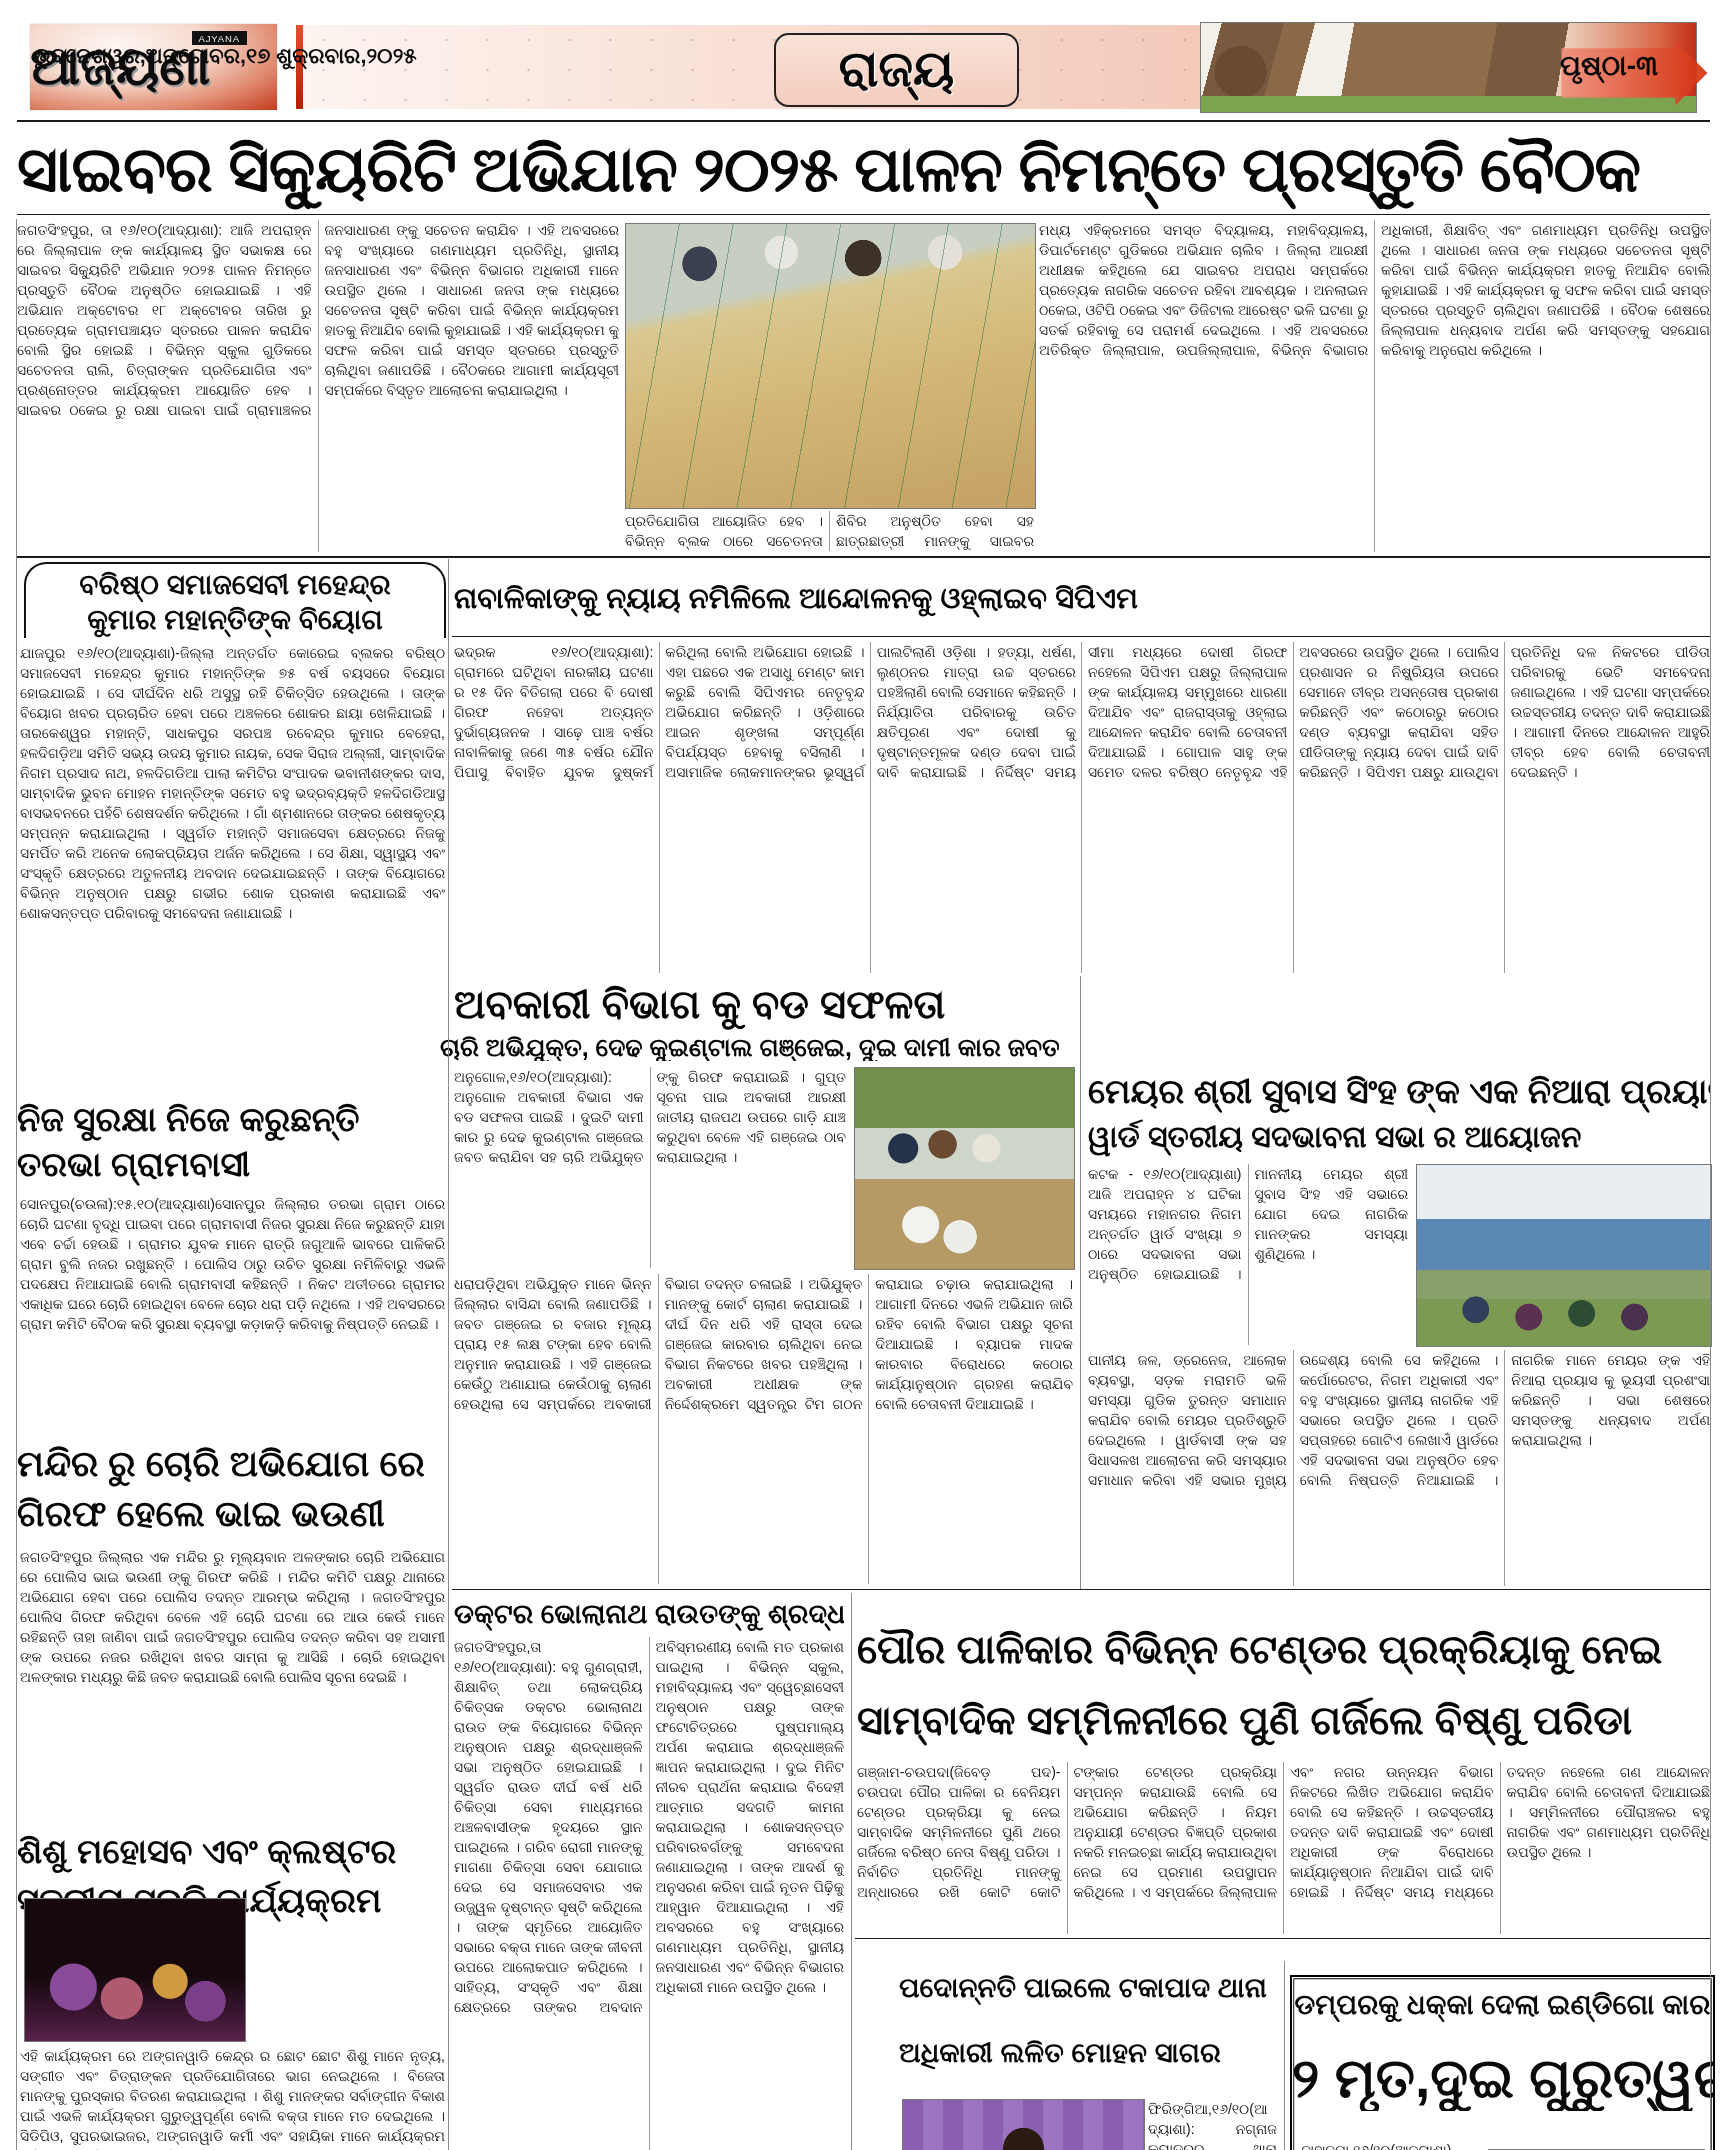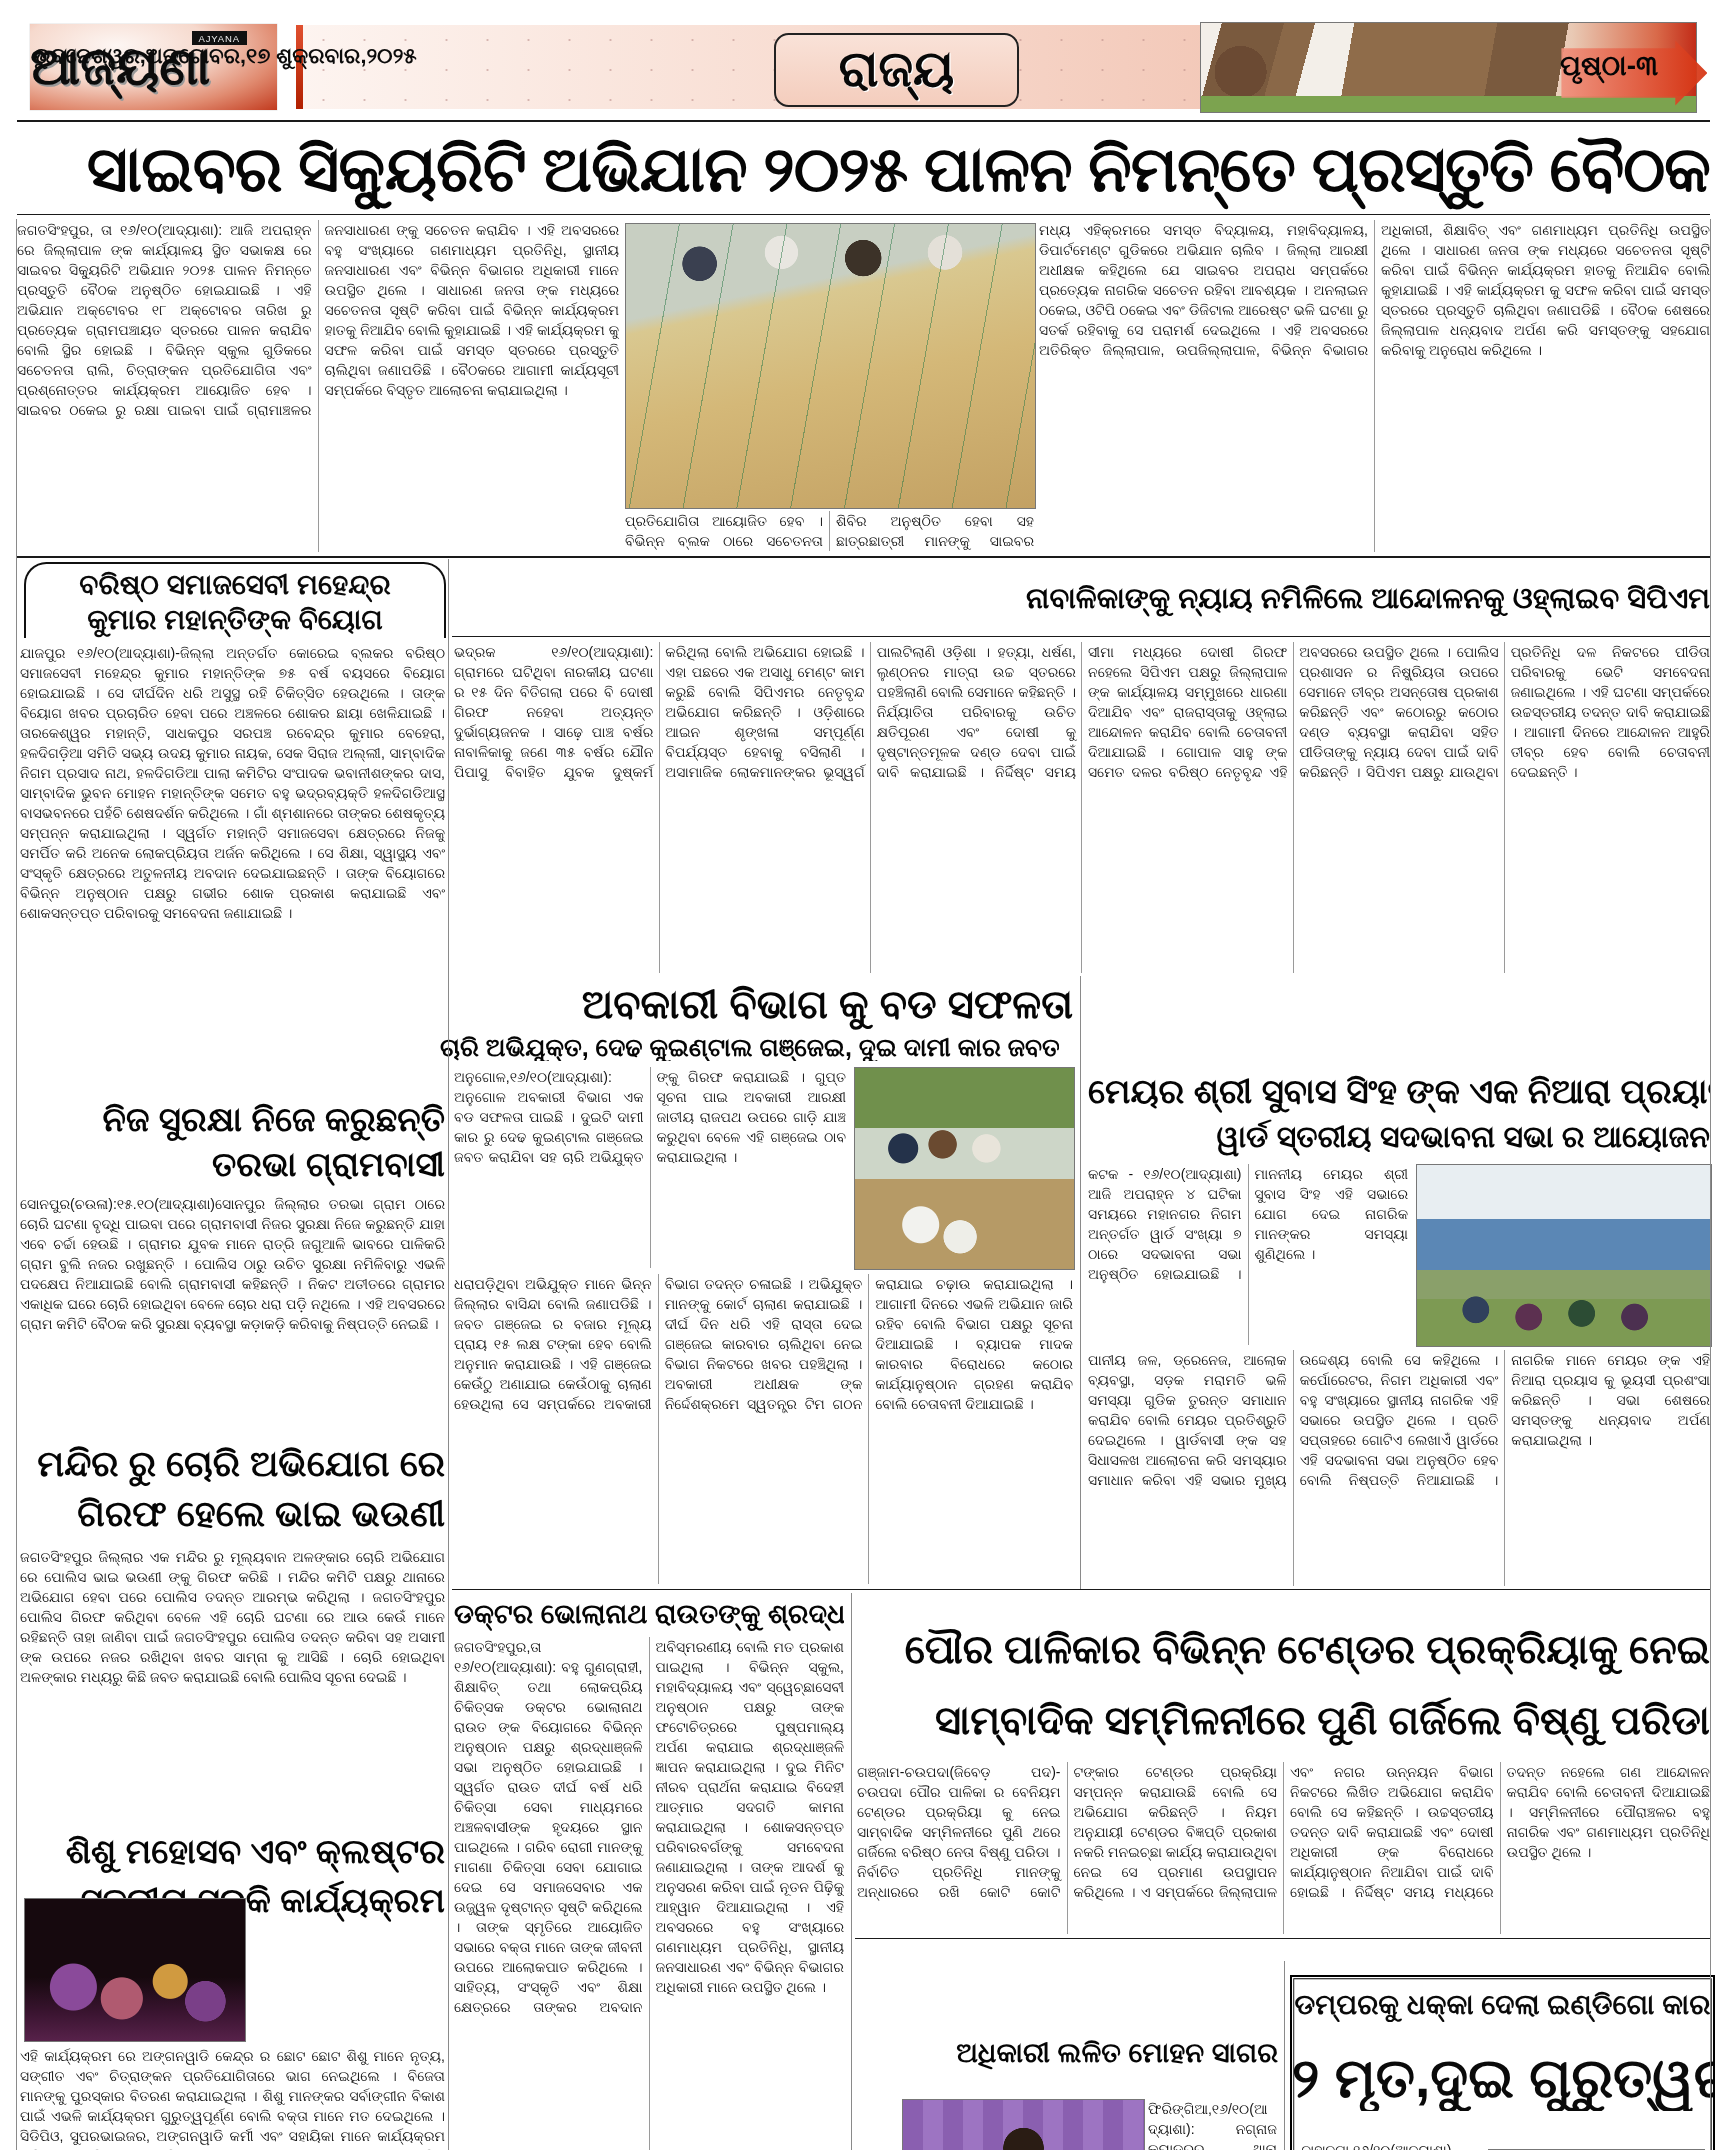--- a/index.html
+++ b/index.html
@@ -1,19 +1,19 @@
 <!DOCTYPE html>
 <html style="font-size:6.9px"><head>
 <meta charset="utf-8">
 <style>
   html,body{margin:0;padding:0;background:#e9e9e9;}
   #page{position:relative;width:1727px;height:2667px;background:#ffffff;
         font-family:"Liberation Sans","DejaVu Sans",sans-serif;color:#0a0a0a;overflow:hidden;}
   .abs{position:absolute;}
-  .head{font-weight:bold;text-align:right;color:#050505;overflow:hidden;}
+  .head{font-weight:bold;text-align:left;color:#050505;overflow:hidden;}
   .nowrap{white-space:nowrap;}
   .body-text{font-size:14px;line-height:20px;text-align:justify;overflow:hidden;
              color:#111;word-break:break-word;}
   .cols2{column-count:2;column-gap:13px;column-rule:0.4px solid #9a9a9a;}
   .cols3{column-count:3;column-gap:13px;column-rule:0.4px solid #9a9a9a;}
   .cols4{column-count:4;column-gap:13px;column-rule:0.4px solid #9a9a9a;}
   .cols6{column-count:6;column-gap:12px;column-rule:0.4px solid #9a9a9a;}
   .hrule{background:#1a1a1a;}
   .vrule{background:#8a8a8a;width:0.9px;}
   .photo{border:0.4px solid #777;}
@@ -242,20 +242,21 @@
 
   <div id="tribute-head" class="abs head nowrap">ଡକ୍ଟର ଭୋଲାନାଥ ରାଉତଙ୍କୁ ଶ୍ରଦ୍ଧାଞ୍ଜଳି</div>
   <div id="tribute-body" class="abs body-text cols2">ଜଗତସିଂହପୁର,ତା ୧୬/୧୦(ଆଦ୍ୟାଶା): ବହୁ ଗୁଣଗ୍ରାହୀ, ଶିକ୍ଷାବିତ୍ ତଥା ଲୋକପ୍ରିୟ ଚିକିତ୍ସକ ଡକ୍ଟର ଭୋଲାନାଥ ରାଉତ ଙ୍କ ବିୟୋଗରେ ବିଭିନ୍ନ ଅନୁଷ୍ଠାନ ପକ୍ଷରୁ ଶ୍ରଦ୍ଧାଞ୍ଜଳି ସଭା ଅନୁଷ୍ଠିତ ହୋଇଯାଇଛି । ସ୍ୱର୍ଗତ ରାଉତ ଦୀର୍ଘ ବର୍ଷ ଧରି ଚିକିତ୍ସା ସେବା ମାଧ୍ୟମରେ ଅଞ୍ଚଳବାସୀଙ୍କ ହୃଦୟରେ ସ୍ଥାନ ପାଇଥିଲେ । ଗରିବ ରୋଗୀ ମାନଙ୍କୁ ମାଗଣା ଚିକିତ୍ସା ସେବା ଯୋଗାଇ ଦେଇ ସେ ସମାଜସେବାର ଏକ ଉଜ୍ଜ୍ୱଳ ଦୃଷ୍ଟାନ୍ତ ସୃଷ୍ଟି କରିଥିଲେ । ତାଙ୍କ ସ୍ମୃତିରେ ଆୟୋଜିତ ସଭାରେ ବକ୍ତା ମାନେ ତାଙ୍କ ଜୀବନୀ ଉପରେ ଆଲୋକପାତ କରିଥିଲେ । ସାହିତ୍ୟ, ସଂସ୍କୃତି ଏବଂ ଶିକ୍ଷା କ୍ଷେତ୍ରରେ ତାଙ୍କର ଅବଦାନ ଅବିସ୍ମରଣୀୟ ବୋଲି ମତ ପ୍ରକାଶ ପାଇଥିଲା । ବିଭିନ୍ନ ସ୍କୁଲ, ମହାବିଦ୍ୟାଳୟ ଏବଂ ସ୍ୱେଚ୍ଛାସେବୀ ଅନୁଷ୍ଠାନ ପକ୍ଷରୁ ତାଙ୍କ ଫଟୋଚିତ୍ରରେ ପୁଷ୍ପମାଲ୍ୟ ଅର୍ପଣ କରାଯାଇ ଶ୍ରଦ୍ଧାଞ୍ଜଳି ଜ୍ଞାପନ କରାଯାଇଥିଲା । ଦୁଇ ମିନିଟ ନୀରବ ପ୍ରାର୍ଥନା କରାଯାଇ ବିଦେହୀ ଆତ୍ମାର ସଦଗତି କାମନା କରାଯାଇଥିଲା । ଶୋକସନ୍ତପ୍ତ ପରିବାରବର୍ଗଙ୍କୁ ସମବେଦନା ଜଣାଯାଇଥିଲା । ତାଙ୍କ ଆଦର୍ଶ କୁ ଅନୁସରଣ କରିବା ପାଇଁ ନୂତନ ପିଢ଼ିକୁ ଆହ୍ୱାନ ଦିଆଯାଇଥିଲା । ଏହି ଅବସରରେ ବହୁ ସଂଖ୍ୟାରେ ଗଣମାଧ୍ୟମ ପ୍ରତିନିଧି, ସ୍ଥାନୀୟ ଜନସାଧାରଣ ଏବଂ ବିଭିନ୍ନ ବିଭାଗର ଅଧିକାରୀ ମାନେ ଉପସ୍ଥିତ ଥିଲେ ।</div>
 
   <div id="tender-h1" class="abs head nowrap">ପୌର ପାଳିକାର ବିଭିନ୍ନ ଟେଣ୍ଡର ପ୍ରକ୍ରିୟାକୁ ନେଇ</div>
   <div id="tender-h2" class="abs head nowrap">ସାମ୍ବାଦିକ ସମ୍ମିଳନୀରେ ପୁଣି ଗର୍ଜିଲେ ବିଷ୍ଣୁ ପରିଡା</div>
   <div id="tender-body" class="abs body-text cols4">ଗଞ୍ଜାମ-ଚଉପଦା(ଜିବେଡ଼ ପଦ)-ଚଉପଦା ପୌର ପାଳିକା ର ବେନିୟମ ଟେଣ୍ଡର ପ୍ରକ୍ରିୟା କୁ ନେଇ ସାମ୍ବାଦିକ ସମ୍ମିଳନୀରେ ପୁଣି ଥରେ ଗର୍ଜିଲେ ବରିଷ୍ଠ ନେତା ବିଷ୍ଣୁ ପରିଡା । ନିର୍ବାଚିତ ପ୍ରତିନିଧି ମାନଙ୍କୁ ଅନ୍ଧାରରେ ରଖି କୋଟି କୋଟି ଟଙ୍କାର ଟେଣ୍ଡର ପ୍ରକ୍ରିୟା ସମ୍ପନ୍ନ କରାଯାଉଛି ବୋଲି ସେ ଅଭିଯୋଗ କରିଛନ୍ତି । ନିୟମ ଅନୁଯାୟୀ ଟେଣ୍ଡର ବିଜ୍ଞପ୍ତି ପ୍ରକାଶ ନକରି ମନଇଚ୍ଛା କାର୍ଯ୍ୟ କରାଯାଉଥିବା ନେଇ ସେ ପ୍ରମାଣ ଉପସ୍ଥାପନ କରିଥିଲେ । ଏ ସମ୍ପର୍କରେ ଜିଲ୍ଲାପାଳ ଏବଂ ନଗର ଉନ୍ନୟନ ବିଭାଗ ନିକଟରେ ଲିଖିତ ଅଭିଯୋଗ କରାଯିବ ବୋଲି ସେ କହିଛନ୍ତି । ଉଚ୍ଚସ୍ତରୀୟ ତଦନ୍ତ ଦାବି କରାଯାଇଛି ଏବଂ ଦୋଷୀ ଅଧିକାରୀ ଙ୍କ ବିରୋଧରେ କାର୍ଯ୍ୟାନୁଷ୍ଠାନ ନିଆଯିବା ପାଇଁ ଦାବି ହୋଇଛି । ନିର୍ଦ୍ଦିଷ୍ଟ ସମୟ ମଧ୍ୟରେ ତଦନ୍ତ ନହେଲେ ଗଣ ଆନ୍ଦୋଳନ କରାଯିବ ବୋଲି ଚେତାବନୀ ଦିଆଯାଇଛି । ସମ୍ମିଳନୀରେ ପୌରାଞ୍ଚଳର ବହୁ ନାଗରିକ ଏବଂ ଗଣମାଧ୍ୟମ ପ୍ରତିନିଧି ଉପସ୍ଥିତ ଥିଲେ ।</div>
 
   <div id="rule-low" class="abs hrule"></div>
 
+  <div id="promo-h1" class="abs head nowrap">ପଦୋନ୍ନତି ପାଇଲେ ଟକାପାଦ ଥାନା</div>
   <div id="promo-h2" class="abs head nowrap">ଅଧିକାରୀ ଲଳିତ ମୋହନ ସାଗର</div>
   <div id="promo-photo" class="abs photo"></div>
   <div id="promo-side" class="abs body-text">ଫିରିଙ୍ଗିଆ,୧୬/୧୦(ଆଦ୍ୟାଶା): ନଗ୍ନାଜ କ୍ୟାଡରର ଥାନା ଅଧିକାରୀ ଙ୍କୁ ଇନ୍ସପେକ୍ଟର ପଦବୀକୁ ପଦୋନ୍ନତି ମିଳିଛି ।</div>
 
   <div id="crash-box" class="abs">
     <div id="crash-title">ଡମ୍ପରକୁ ଧକ୍କା ଦେଲା ଇଣ୍ଡିଗୋ କାର</div>
     <div id="crash-big">୨ ମୃତ,ଦୁଇ ଗୁରୁତ୍ୱର</div>
     <div id="crash-left" class="body-text">ବାହାନଗା,୧୬/୧୦(ଆଦ୍ୟାଶା)- ଖନ୍ତାପଡ଼ା ଥାନା ଆଗରେ ଏକ ଭୟଙ୍କର ସଡ଼କ ଦୁର୍ଘଟଣା ଘଟିଥିବାର ଦେଖିବାକୁ ମିଳିଛି । ପଶ୍ଚିମବଙ୍ଗ ଯାଉଥିବା ଏକ ଡମ୍ପରକୁ ପଛପଟୁ ଏକ ଇଣ୍ଡିଗୋ କାର ଧକ୍କା ଦେଇଥିଲା ।</div>
     <div id="crash-photo" class="photo">
       

